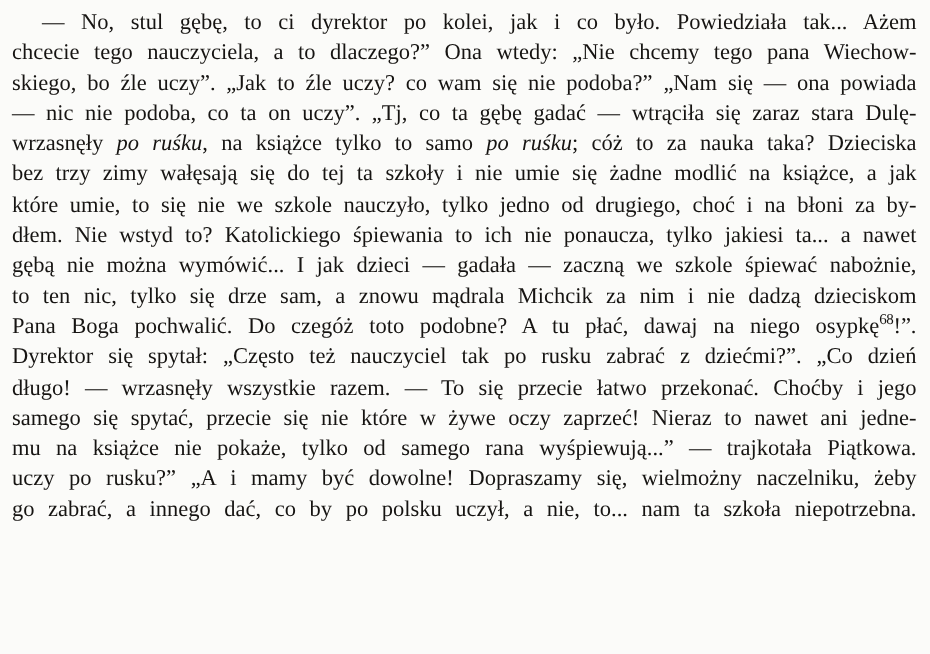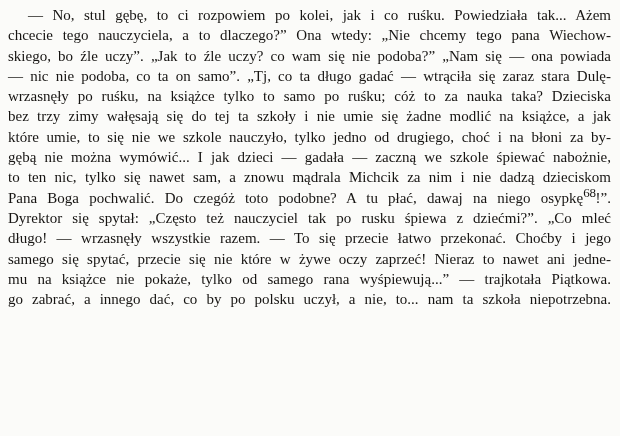--- a/index.html
+++ b/index.html
@@ -25,42 +25,45 @@
     text-align: justify;
     text-align-last: justify;
     white-space: normal;
     height: 20.3px;
     overflow: visible;
   }
   .line.indent {
     text-indent: 20px;
   }
   .italic {
+    font-style: italic;
   }
   sup.fn {
-    font-size: 13px;
+    font-size: 10px;
     line-height: 0;
     vertical-align: super;
     letter-spacing: -0.3px;
   }
 </style>
 </head>
 <body>
 
 <div class="page">
   <div class="text-block" style="color: rgb(22, 20, 18);">
-      <div class="line indent"><span>— No, stul gębę, to ci rozpowiem po kolei, jak i co ruśku. Powiedziała tak... Ażem</span></div>
+      <div class="line indent"><span>— No, stul gębę, to ci dyrektor po kolei, jak i co było. Powiedziała tak... Ażem</span></div>
       <div class="line"><span>chcecie tego nauczyciela, a to dlaczego?” Ona wtedy: „Nie chcemy tego pana Wiechow-</span></div>
       <div class="line"><span>skiego, bo źle uczy”. „Jak to źle uczy? co wam się nie podoba?” „Nam się — ona powiada</span></div>
-      <div class="line"><span>— nic nie podoba, co ta on samo”. „Tj, co ta długo gadać — wtrąciła się zaraz stara Dulę-</span></div>
+      <div class="line"><span>— nic nie podoba, co ta on uczy”. „Tj, co ta gębę gadać — wtrąciła się zaraz stara Dulę-</span></div>
       <div class="line"><span>wrzasnęły </span><span class="italic">po ruśku</span><span>, na książce tylko to samo </span><span class="italic">po ruśku</span><span>; cóż to za nauka taka? Dzieciska</span></div>
       <div class="line"><span>bez trzy zimy wałęsają się do tej ta szkoły i nie umie się żadne modlić na książce, a jak</span></div>
       <div class="line"><span>które umie, to się nie we szkole nauczyło, tylko jedno od drugiego, choć i na błoni za by-</span></div>
+      <div class="line"><span>dłem. Nie wstyd to? Katolickiego śpiewania to ich nie ponaucza, tylko jakiesi ta... a nawet</span></div>
       <div class="line"><span>gębą nie można wymówić... I jak dzieci — gadała — zaczną we szkole śpiewać nabożnie,</span></div>
-      <div class="line"><span>to ten nic, tylko się nawet sam, a znowu mądrala Michcik za nim i nie dadzą dzieciskom</span></div>
+      <div class="line"><span>to ten nic, tylko się drze sam, a znowu mądrala Michcik za nim i nie dadzą dzieciskom</span></div>
       <div class="line"><span>Pana Boga pochwalić. Do czegóż toto podobne? A tu płać, dawaj na niego osypkę</span><sup class="fn">68</sup><span>!”.</span></div>
-      <div class="line"><span>Dyrektor się spytał: „Często też nauczyciel tak po rusku śpiewa z dziećmi?”. „Co mleć</span></div>
+      <div class="line"><span>Dyrektor się spytał: „Często też nauczyciel tak po rusku zabrać z dziećmi?”. „Co dzień</span></div>
       <div class="line"><span>długo! — wrzasnęły wszystkie razem. — To się przecie łatwo przekonać. Choćby i jego</span></div>
       <div class="line"><span>samego się spytać, przecie się nie które w żywe oczy zaprzeć! Nieraz to nawet ani jedne-</span></div>
       <div class="line"><span>mu na książce nie pokaże, tylko od samego rana wyśpiewują...” — trajkotała Piątkowa.</span></div>
+      <div class="line"><span>uczy po rusku?” „A i mamy być dowolne! Dopraszamy się, wielmożny naczelniku, żeby</span></div>
       <div class="line"><span>go zabrać, a innego dać, co by po polsku uczył, a nie, to... nam ta szkoła niepotrzebna.</span></div>
     </div>
 </div>
 
 </body></html>

